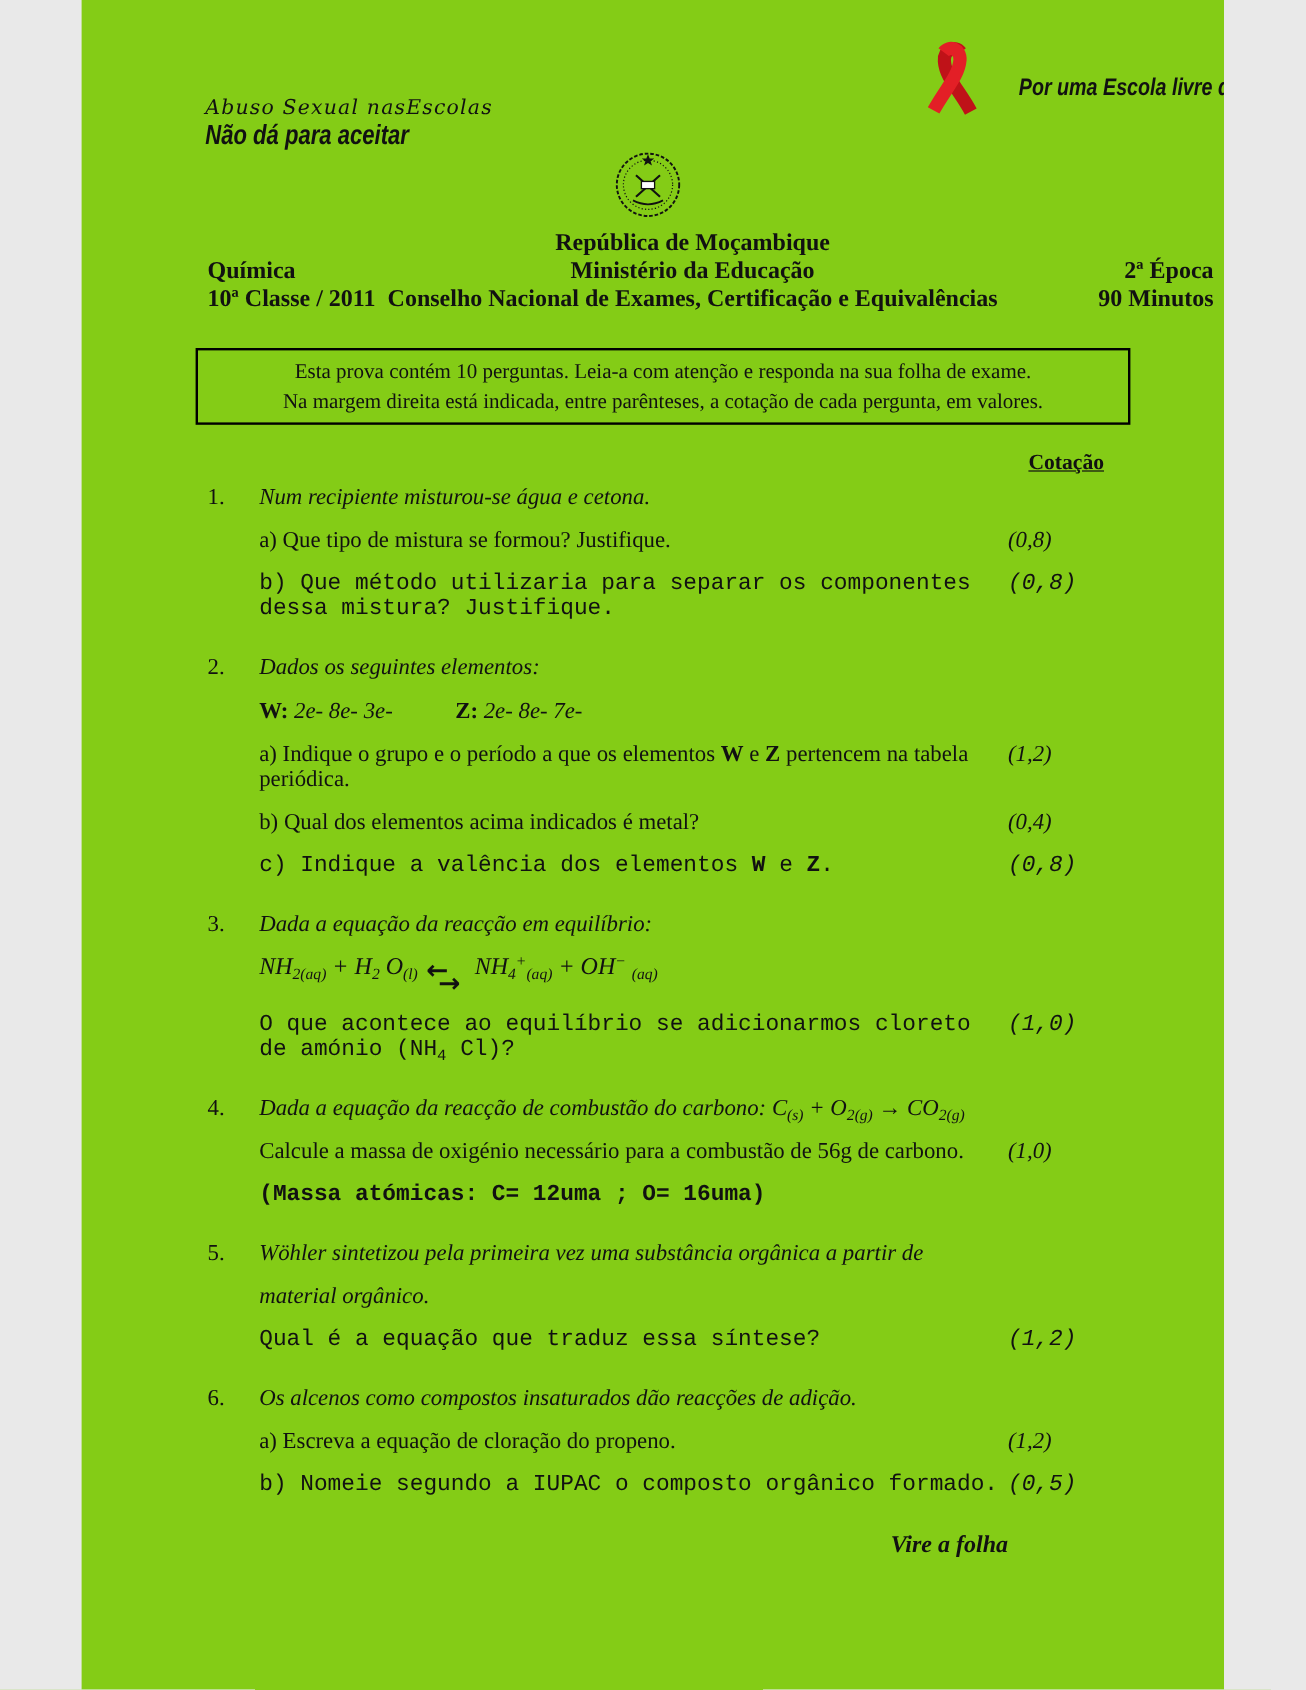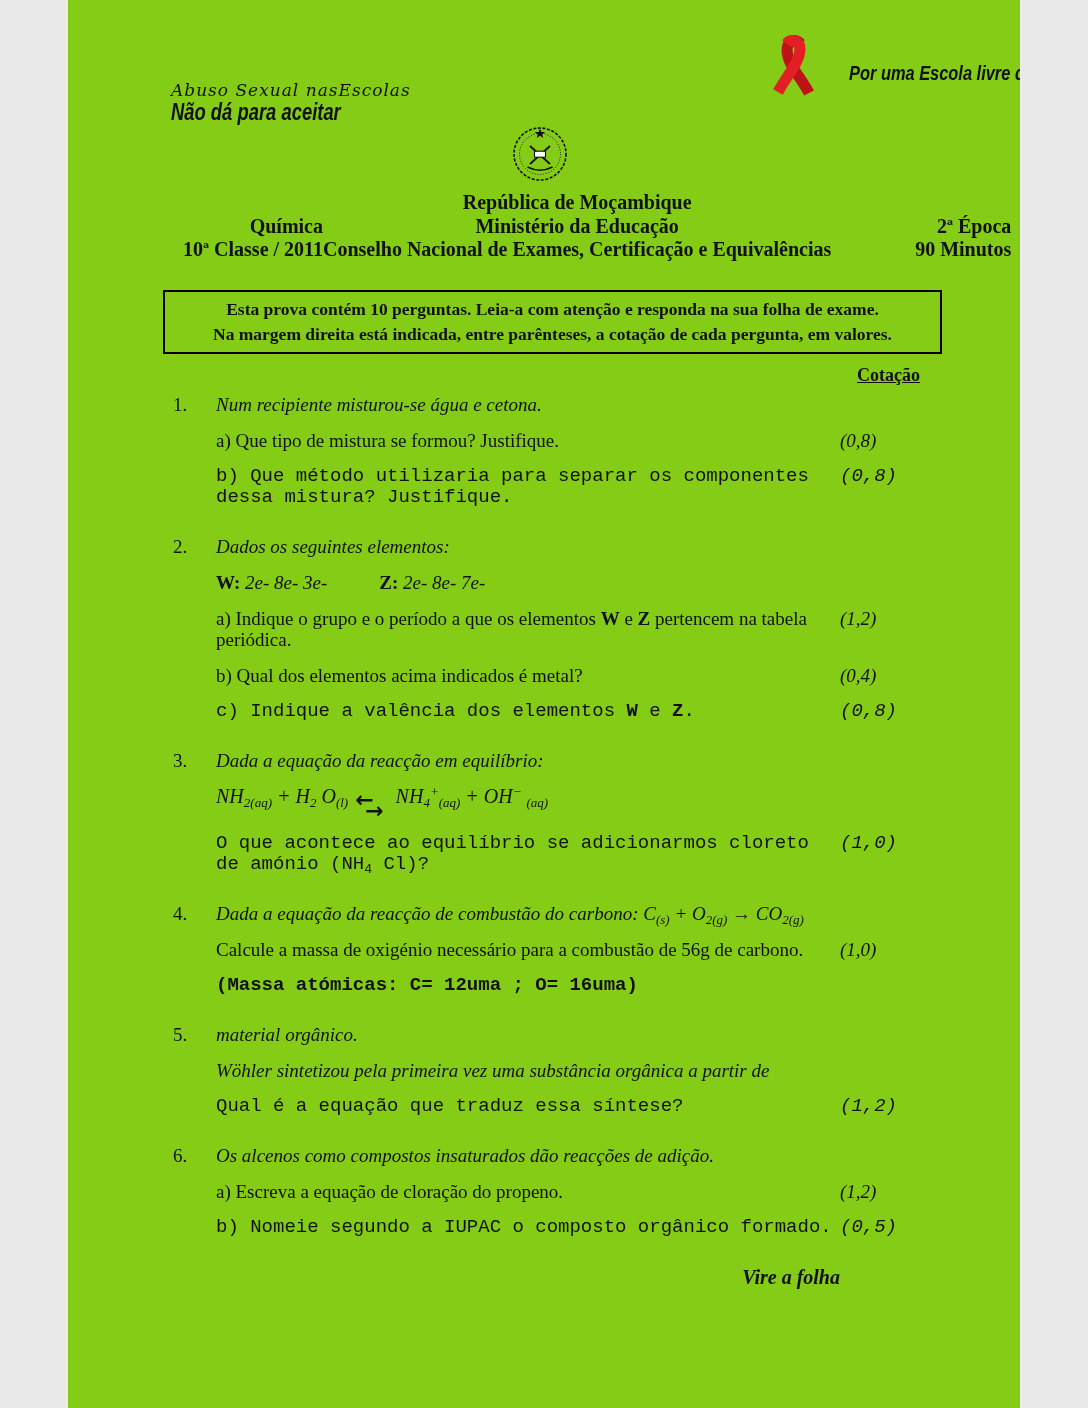--- a/index.html
+++ b/index.html
@@ -31,32 +31,32 @@
     padding-top:28px;white-space:nowrap;
     transform:scaleX(0.82);transform-origin:left center;
   }
   
   .emblem{position:absolute;left:443px;top:124px;}
   .header-grid{
     position:absolute;left:105px;right:100px;top:191px;
     display:grid;grid-template-columns:150px 1fr 180px;
     font-weight:bold;font-size:20px;line-height:23.5px;
   }
-  .hg-left{grid-column:1;text-align:right;white-space:nowrap;}
+  .hg-left{grid-column:1;text-align:left;white-space:nowrap;}
   .hg-center{grid-column:2;text-align:center;white-space:nowrap;}
   .hg-right{grid-column:3;text-align:right;white-space:nowrap;}
   
   .instructions{
     position:absolute;left:95px;right:78px;top:290px;
     border:2px solid #000;
-    text-align:center;font-weight:bold;font-size:17.5px;line-height:25px;
+    text-align:center;font-weight:normal;font-size:17.5px;line-height:25px;
     padding:5px 17px;
   }
   
-  .content{position:absolute;left:105px;right:100px;top:365px;}
+  .content{position:absolute;left:105px;right:100px;top:375px;}
   .cotacao{
     text-align:right;font-weight:bold;font-size:18px;
     text-decoration:underline;margin-bottom:8px;
   }
   .question{display:flex;margin-bottom:28px;font-size:19px;}
   .qnum{width:43px;flex:none;line-height:21px;}
   .qbody{flex:1 1 auto;min-width:0;}
   .qline{display:flex;align-items:baseline;line-height:21px;margin-bottom:15px;}
   .qline:last-child{margin-bottom:0;font-family:Liberation Mono, monospace;}
   .qtext{flex:1 1 auto;}
@@ -202,24 +202,24 @@
             </div>
             <div class="qline style-bold">
               <span class="qtext">(Massa atómicas: C= 12uma ; O= 16uma)</span>
             </div>
           </div>
         </div>
         <div class="question">
           <div class="qnum">5.</div>
           <div class="qbody">
             <div class="qline style-intro">
+              <span class="qtext">Wöhler sintetizou pela primeira vez uma substância orgânica a partir de</span>
+            </div>
+            <div class="qline style-intro">
               <span class="qtext">material orgânico.</span>
-            </div>
-            <div class="qline style-intro">
-              <span class="qtext">Wöhler sintetizou pela primeira vez uma substância orgânica a partir de</span>
             </div>
             <div class="qline style-part">
               <span class="qtext">Qual é a equação que traduz essa síntese?</span>
               <span class="score">(1,2)</span>
             </div>
           </div>
         </div>
         <div class="question">
           <div class="qnum">6.</div>
           <div class="qbody">

